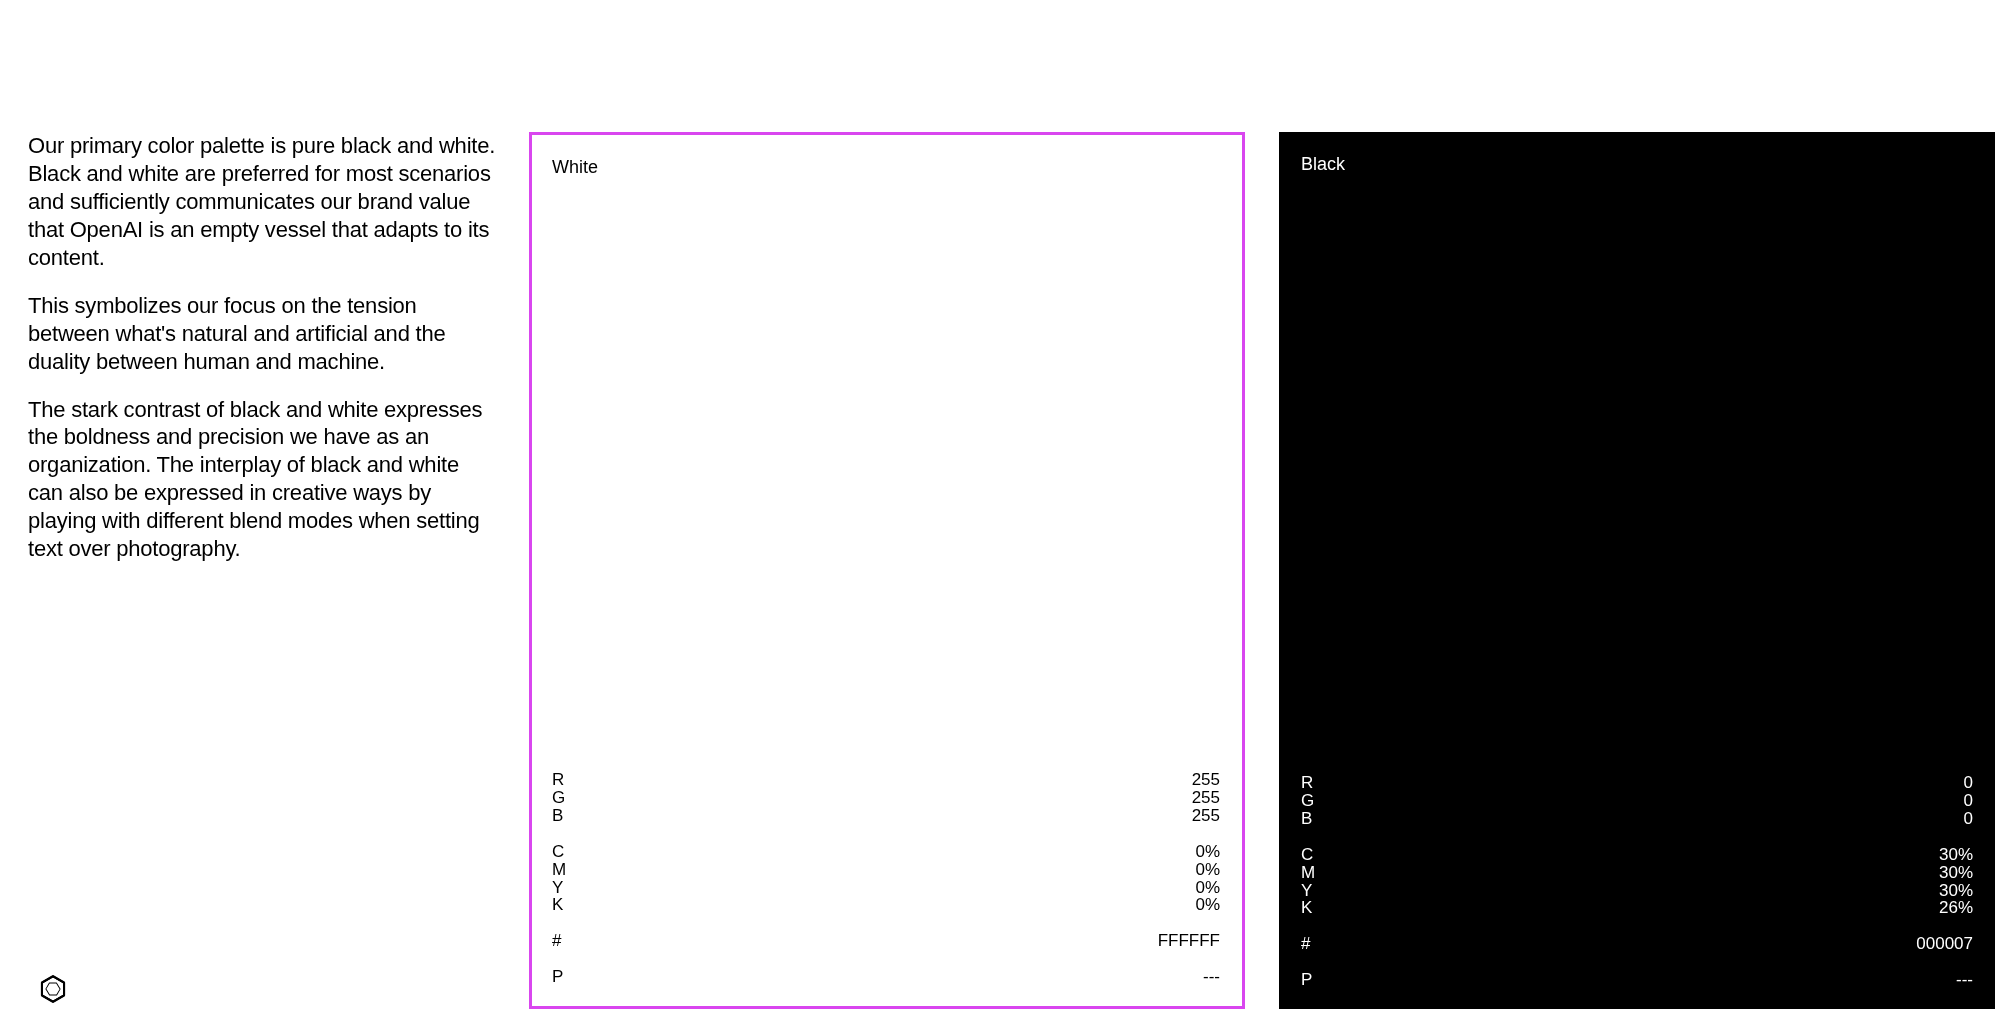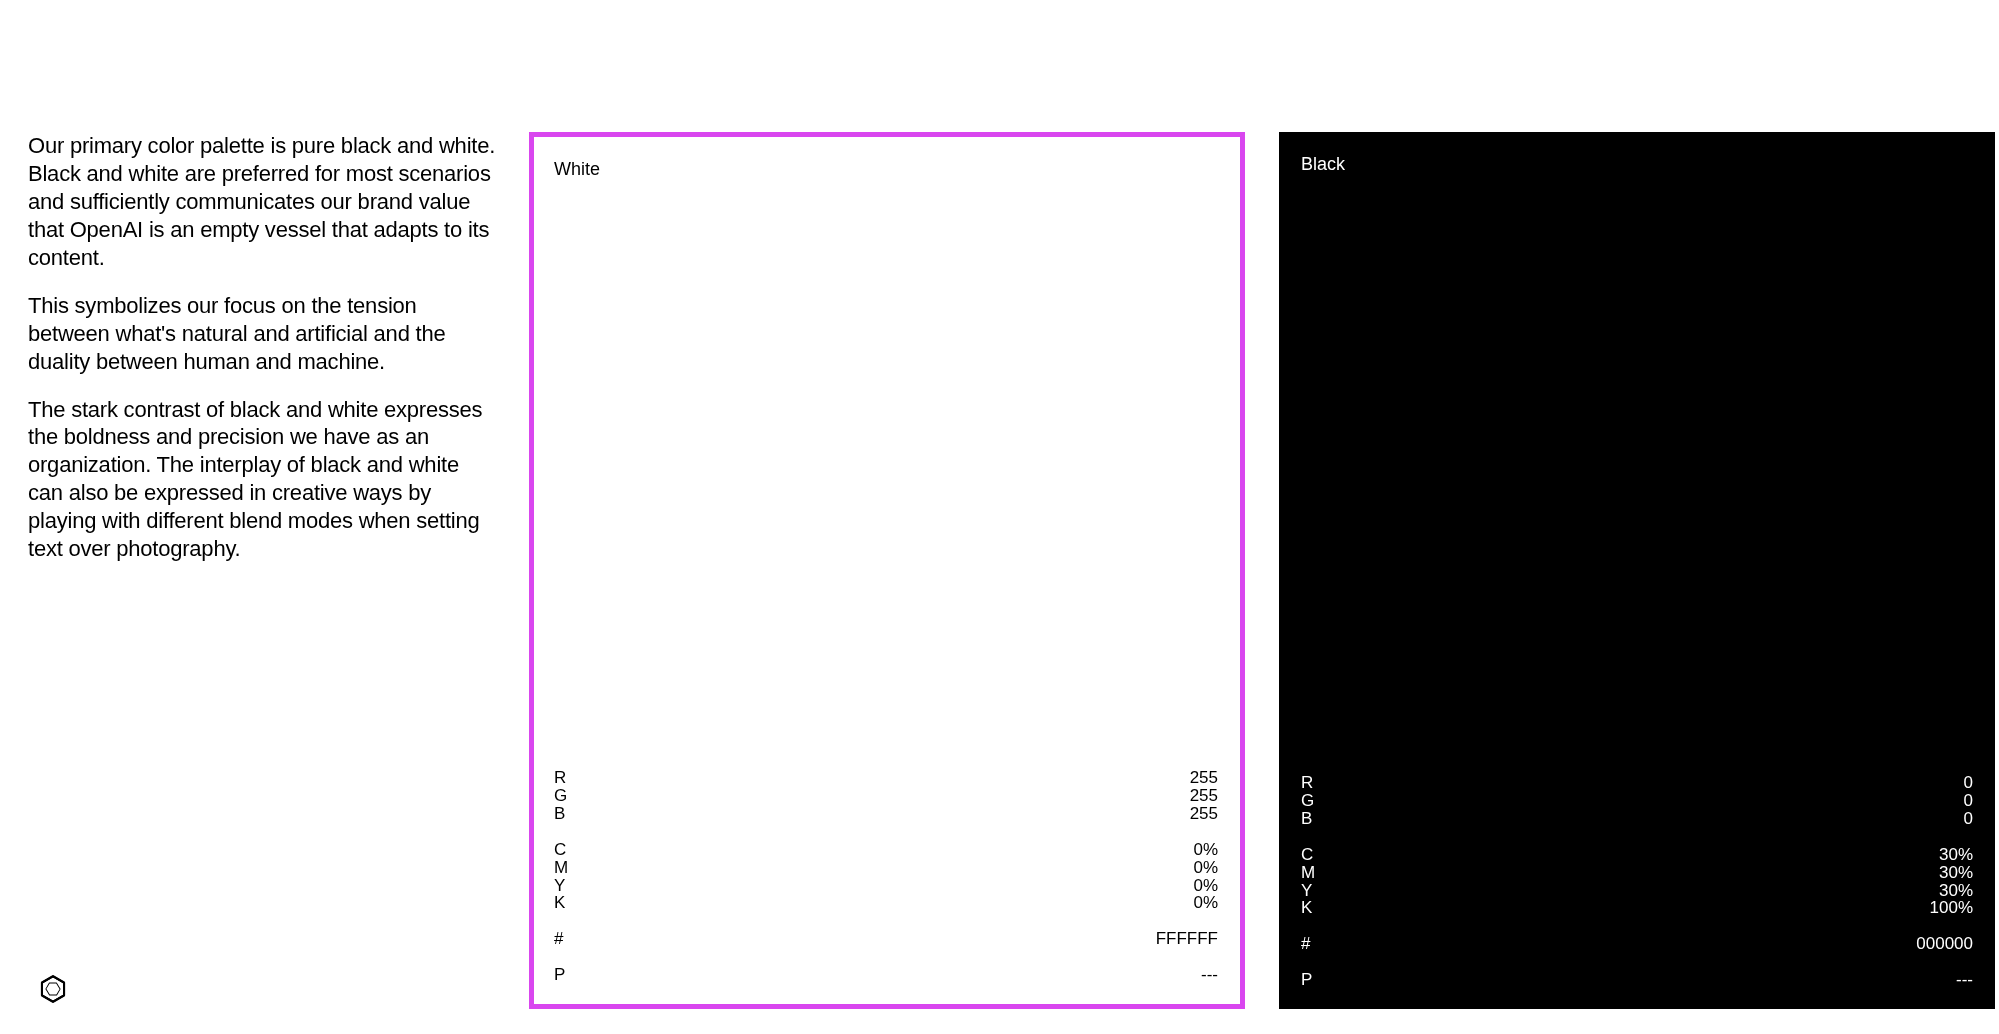--- a/index.html
+++ b/index.html
@@ -44,21 +44,21 @@
     width: 716px;
     height: 877px;
     position: relative;
     padding: 22px 22px 20px 22px;
     display: flex;
     flex-direction: column;
     justify-content: space-between;
   }
   .swatch.white {
     background: #ffffff;
-    border: 5px solid #d946ef;
+    border: 3px solid #d946ef;
     color: #000000;
     padding-left: 20px;
   }
   .swatch.black {
     background: #000000;
     color: #ffffff;
   }
   .swatch-name {
     font-size: 18px;
     font-weight: 400;
@@ -185,27 +185,27 @@
           <div class="spec-row">
               <span class="spec-key">M</span>
               <span class="spec-val">30%</span>
             </div>
           <div class="spec-row">
               <span class="spec-key">Y</span>
               <span class="spec-val">30%</span>
             </div>
           <div class="spec-row">
               <span class="spec-key">K</span>
-              <span class="spec-val">100%</span>
+              <span class="spec-val">26%</span>
             </div>
         </div>
         <div class="spec-block">
           <div class="spec-row">
               <span class="spec-key">#</span>
-              <span class="spec-val">000000</span>
+              <span class="spec-val">000007</span>
             </div>
         </div>
         <div class="spec-block">
           <div class="spec-row">
               <span class="spec-key">P</span>
               <span class="spec-val">---</span>
             </div>
         </div>
       </div>
     </div>

